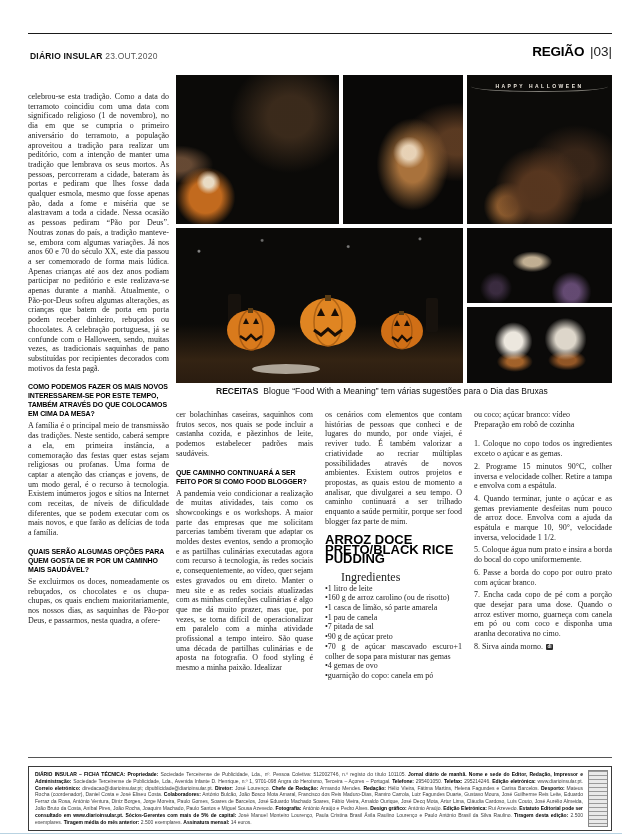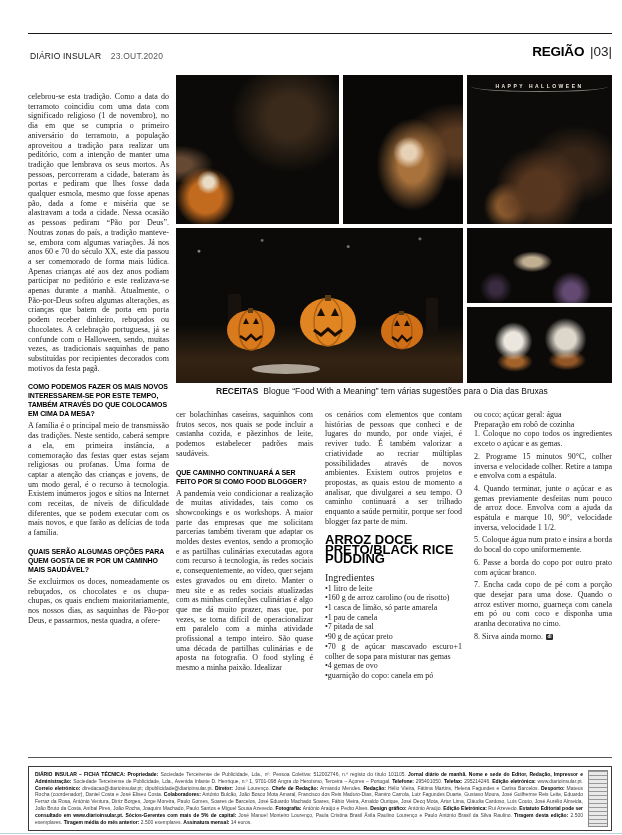--- a/index.html
+++ b/index.html
@@ -2,41 +2,41 @@
 <html><head>
 <meta charset="utf-8">
 <style>
   html,body{margin:0;padding:0;background:#e8e8e8;}
   .page{position:relative;width:622px;height:835px;background:#ffffff;margin:0 auto;
         font-family:"Liberation Serif", serif;overflow:hidden;}
   
   .top-rule{position:absolute;left:28px;top:33px;width:584px;height:1px;background:#1a1a1a;}
   .hdr-left{position:absolute;left:30px;top:51px;font-family:"Liberation Sans",sans-serif;
             font-size:8.5px;color:#111;letter-spacing:.2px;}
-  .hdr-left .paper{font-weight:400;}
-  .hdr-left .date{font-weight:400;color:#555;margin-left:7px;}
+  .hdr-left .paper{font-weight:700;}
+  .hdr-left .date{font-weight:400;color:#555;margin-left:0;}
   .hdr-right{position:absolute;right:10px;top:44px;font-family:"Liberation Sans",sans-serif;
              font-size:13.5px;color:#000;}
   .hdr-right .section{font-weight:800;letter-spacing:-.2px;}
   .hdr-right .pageno{font-weight:300;color:#222;margin-left:2px;}
   
   .col{position:absolute;}
   .col1{left:28px;top:92px;width:141px;}
   .col2{left:176px;top:410px;width:137px;}
   .col3{left:325px;top:410px;width:137px;}
   .col4{left:474px;top:410px;width:138px;}
   .body-p{font-size:8px;line-height:9.7px;text-align:justify;color:#1c1c1c;margin:0 0 9px;}
   .q-head{font-family:"Liberation Sans",sans-serif;font-weight:700;font-size:7px;line-height:9px;
           color:#000;margin:0 0 3px;letter-spacing:-.1px;}
   .recipe-title{font-family:"Liberation Sans",sans-serif;font-weight:700;font-size:13px;
                 line-height:9.5px;white-space:pre-line;margin:4px 0 9px;color:#000;}
-  .ing-label{font-size:10px;line-height:9.7px;color:#1c1c1c;margin:0 0 1px;}
+  .ing-label{font-size:12px;line-height:9.7px;color:#1c1c1c;margin:0 16px 1px;}
   .ing{font-size:8px;line-height:9.7px;text-align:justify;color:#1c1c1c;margin:0;}
   .intro-line{font-size:8px;line-height:9.7px;color:#1c1c1c;margin:0;}
-  .steps{}
+  .steps{margin-top:10px;}
   .step{font-size:8px;line-height:9.7px;text-align:justify;color:#1c1c1c;margin:0 0 3px;}
   .end-mark{display:inline-block;background:#2b2b2b;color:#fff;font-family:"Liberation Sans",sans-serif;
             font-size:4.5px;font-weight:700;line-height:6px;padding:0 1.5px;border-radius:1px;
             margin-left:3px;vertical-align:1px;}
   
   .photos{position:absolute;left:176px;top:75px;width:436px;height:308px;}
   .photo{position:absolute;background:#0d0c0a;overflow:hidden;}
   .ph-a{left:0;top:0;width:163px;height:149px;
     background:
       radial-gradient(circle at 20% 72%, rgba(235,225,205,.95) 0 5px, rgba(235,225,205,0) 12px),
@@ -181,21 +181,21 @@
     <p class="ing">•1 casca de limão, só parte amarela</p>
     <p class="ing">•1 pau de canela</p>
     <p class="ing">•7 pitada de sal</p>
     <p class="ing">•90 g de açúcar preto</p>
     <p class="ing">•70 g de açúcar mascavado escuro+1 colher de sopa para misturar nas gemas</p>
     <p class="ing">•4 gemas de ovo</p>
     <p class="ing">•guarnição do copo: canela em pó</p>
   </div>
 
   <div class="col col4">
-    <p class="intro-line">ou coco; açúcar geral: água</p>
+    <p class="intro-line">ou coco; açúcar branco: vídeo</p>
     <p class="intro-line">Preparação em robô de cozinha</p>
     <div class="steps">
       <p class="step">1. Coloque no copo todos os ingredientes exceto o açúcar e as gemas.</p>
       <p class="step">2. Programe 15 minutos 90°C, colher inversa e velocidade colher. Retire a tampa e envolva com a espátula.</p>
       <p class="step">4. Quando terminar, junte o açúcar e as gemas previamente desfeitas num pouco de arroz doce. Envolva com a ajuda da espátula e marque 10, 90°, velocidade inversa, velocidade 1 1/2.</p>
       <p class="step">5. Coloque água num prato e insira a borda do bocal do copo uniformemente.</p>
       <p class="step">6. Passe a borda do copo por outro prato com açúcar branco.</p>
       <p class="step">7. Encha cada copo de pé com a porção que desejar para uma dose. Quando o arroz estiver morno, guarneça com canela em pó ou com coco e disponha uma aranha decorativa no cimo.</p>
       <p class="step"><span>8. Sirva ainda morno.</span><span class="end-mark">di</span></p>
     </div>

